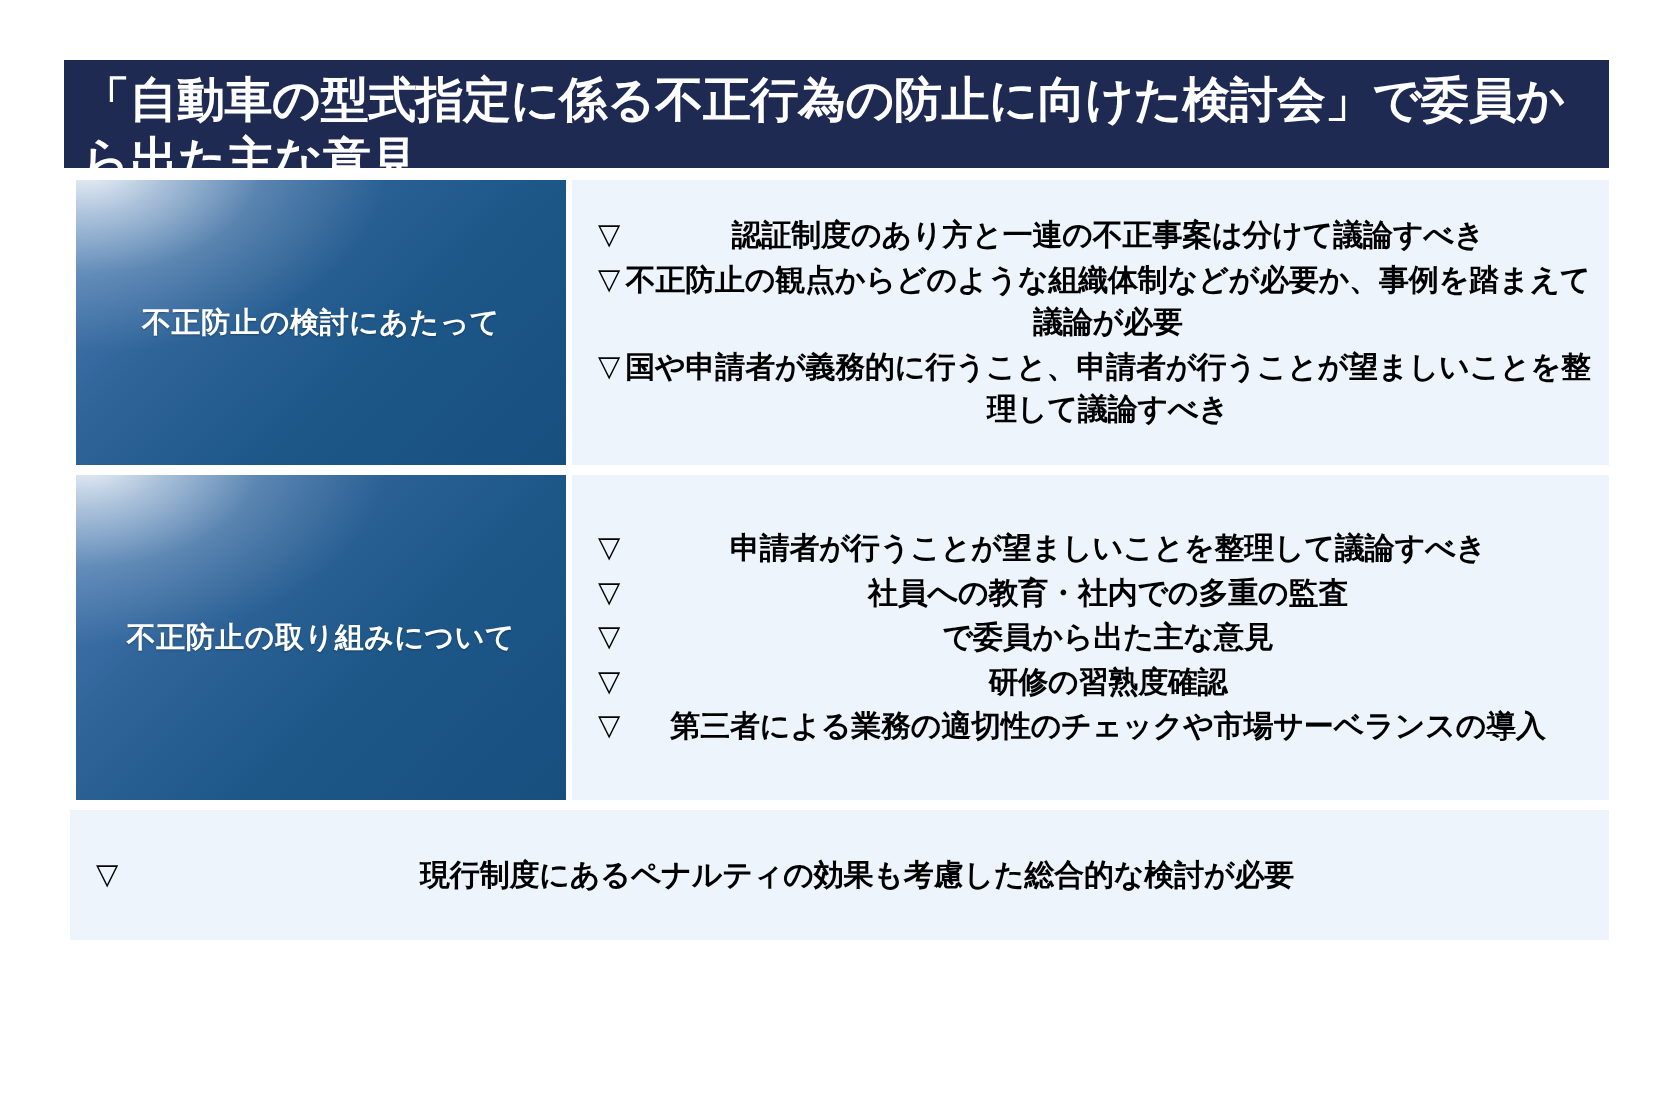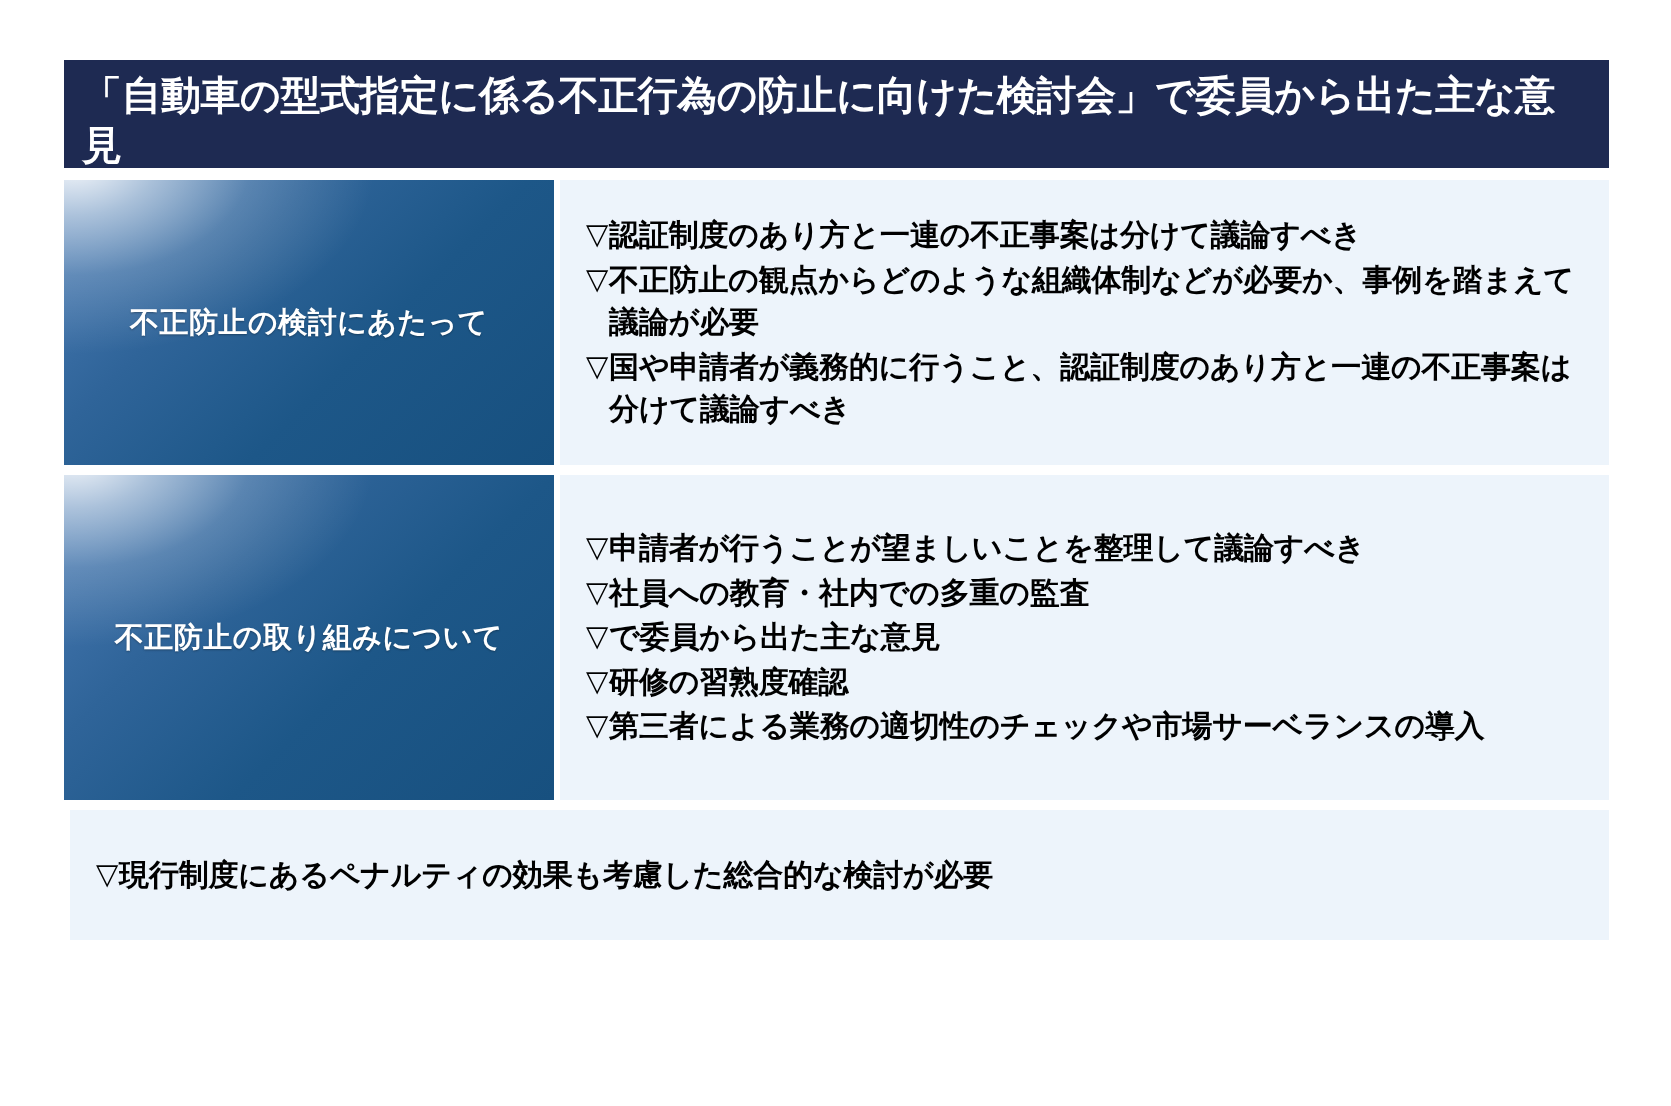--- a/index.html
+++ b/index.html
@@ -30,21 +30,21 @@
     width: 1545px;
     height: 108px;
     background: #1e2a52;
     box-sizing: border-box;
     padding: 10px 18px 0 18px;
     display: flex;
     align-items: flex-start;
   }
   .title-text {
     color: #ffffff;
-    font-size: 40px;
+    font-size: 48px;
     font-weight: 700;
     line-height: 1.25;
     letter-spacing: -0.5px;
     white-space: pre-wrap;
   }
 
   
   .table {
     position: absolute;
     left: 64px;
@@ -68,20 +68,21 @@
         rgba(255,255,255,0.95) 0%,
         rgba(255,255,255,0.55) 16%,
         rgba(255,255,255,0.18) 34%,
         rgba(255,255,255,0.0) 58%),
       linear-gradient(135deg, #4b7cb5 0%, #2f6499 32%, #1d5788 60%, #17507f 100%);
     display: flex;
     align-items: center;
     justify-content: center;
     box-sizing: border-box;
     padding: 6px 10px;
+    margin-left: 12px;
   }
   .cell-label-text {
     color: #ffffff;
     font-size: 29px;
     font-weight: 700;
     letter-spacing: 0.5px;
     text-align: center;
     line-height: 1.3;
     text-shadow: 0 1px 2px rgba(0,0,0,0.30);
   }
@@ -112,20 +113,21 @@
   .bullet-mark {
     flex: 0 0 auto;
     margin-right: 1px;
     font-weight: 400;
     font-size: 29px;
     line-height: 1.42;
   }
   .bullet-text {
     flex: 1 1 auto;
     text-indent: 0;
+    text-align: center;
   }
 
   
   .row-1 .cell-label, .row-1 .cell-body { min-height: 285px; }
   .row-2 .cell-label, .row-2 .cell-body { min-height: 325px; }
   .row-3 .cell-label, .row-3 .cell-body { min-height: 130px; }
 </style>
 </head>
 <body>
 
@@ -145,21 +147,21 @@
         <div class="bullet">
           <span class="bullet-mark">▽</span>
           <span class="bullet-text">認証制度のあり方と一連の不正事案は分けて議論すべき</span>
         </div>
         <div class="bullet">
           <span class="bullet-mark">▽</span>
           <span class="bullet-text">不正防止の観点からどのような組織体制などが必要か、事例を踏まえて議論が必要</span>
         </div>
         <div class="bullet">
           <span class="bullet-mark">▽</span>
-          <span class="bullet-text">国や申請者が義務的に行うこと、認証制度のあり方と一連の不正事案は分けて議論すべき</span>
+          <span class="bullet-text">国や申請者が義務的に行うこと、申請者が行うことが望ましいことを整理して議論すべき</span>
         </div>
       </div>
     </div>
 
     <div class="row row-2">
       <div class="cell-label">
         <span class="cell-label-text">不正防止の取り組みについて</span>
       </div>
       <div class="cell-body">
         <div class="bullet">

